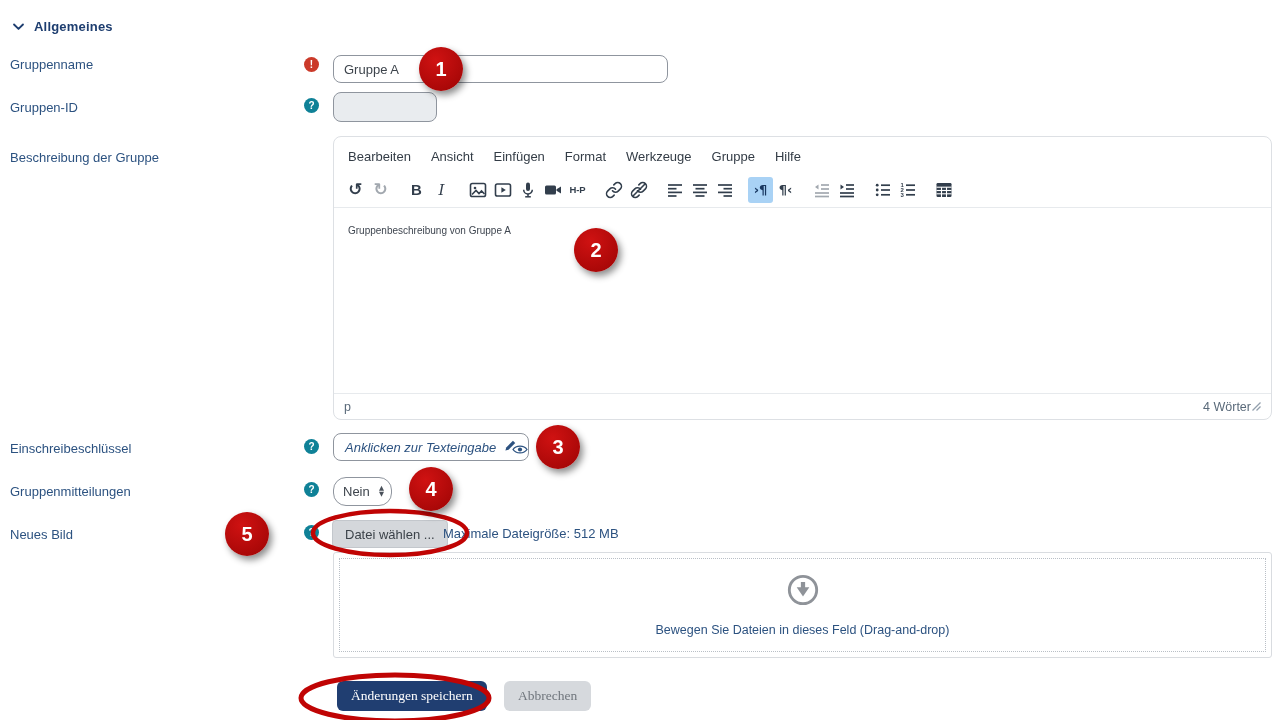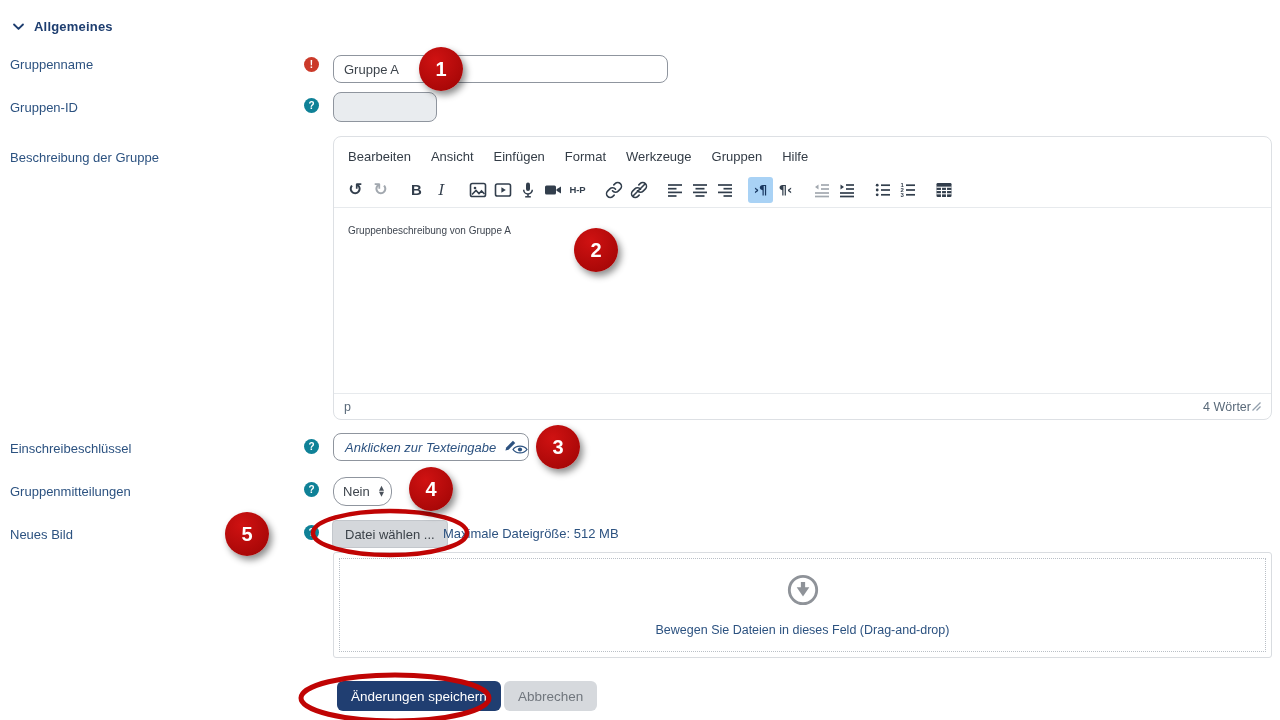--- a/index.html
+++ b/index.html
@@ -64,21 +64,21 @@
   .filebtn{position:absolute;left:332px;top:520px;height:26px;background:#d4d7db;border:1px solid #c3c7cc;
            border-radius:4px;display:flex;align-items:center;padding:0 12px;font-size:13px;color:#3b4249;cursor:pointer;}
   .maxsize{position:absolute;left:443px;top:526px;font-size:13px;color:var(--label_blue,#2c5280);}
   .dropzone{position:absolute;left:333px;top:552px;width:939px;height:106px;border:1px solid #d9dce0;
             border-radius:3px;box-sizing:border-box;}
   .dz-inner{position:absolute;left:5px;top:5px;right:5px;bottom:5px;border:1px dotted #b9bfc6;
             display:flex;flex-direction:column;align-items:center;justify-content:center;gap:12px;text-align:center;}
   .dz-text{font-size:12.5px;color:var(--label_blue,#2c5280);}
 
   
-  .btn{position:absolute;top:681px;height:30px;border:none;border-radius:6px;font-family:Liberation Sans, sans-serif;
+  .btn{position:absolute;top:681px;height:30px;border:none;border-radius:6px;font-family:Liberation Serif, serif;
        font-size:13.5px;display:flex;align-items:center;padding:0 14px;cursor:pointer;}
   .btn.save{left:337px;background:var(--save_navy,#203e71);color:#fff;}
   .btn.cancel{left:504px;background:#d6d9dd;color:#70767d;}
 
   
   .badge{position:absolute;width:44px;height:44px;border-radius:50%;z-index:30;
          background:radial-gradient(circle at 38% 30%,#d01212,#9c0404);
          color:#fff;font-size:20px;font-weight:700;display:flex;align-items:center;justify-content:center;
          box-shadow:3px 4px 7px rgba(0,0,0,.45);}
   .ann{position:absolute;z-index:25;pointer-events:none;}
@@ -106,21 +106,21 @@
   <input class="txt" style="left: 333px; top: 92px; width: 104px; height: 30px;" disabled="" value="">
 
   <div class="flabel" style="top:150px">Beschreibung der Gruppe</div>
   <div class="editor">
     <div class="menubar" id="menubar">
         <span class="menu-item">Bearbeiten</span>
         <span class="menu-item">Ansicht</span>
         <span class="menu-item">Einfügen</span>
         <span class="menu-item">Format</span>
         <span class="menu-item">Werkzeuge</span>
-        <span class="menu-item">Gruppen</span>
+        <span class="menu-item">Gruppe</span>
         <span class="menu-item">Hilfe</span>
       </div>
     <div class="toolbar" id="toolbar">
         <span class="tb-btn">
           <span class="uglyph">↺</span>
         </span>
         <span class="tb-btn disabled">
           <span class="uglyph">↻</span>
         </span>
         <span class="tb-sep"></span>

